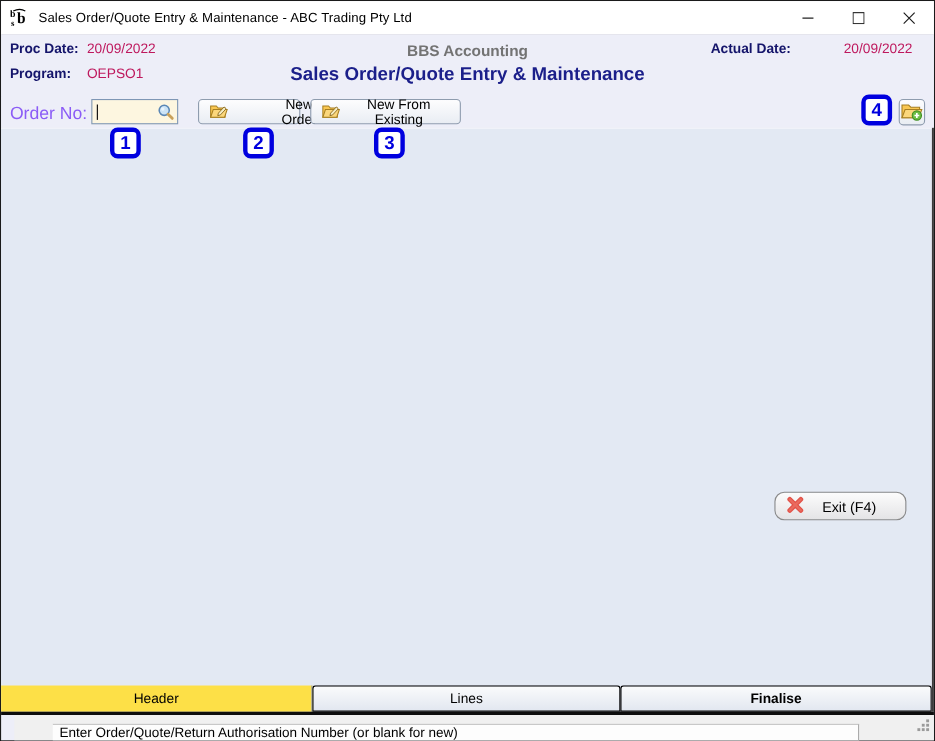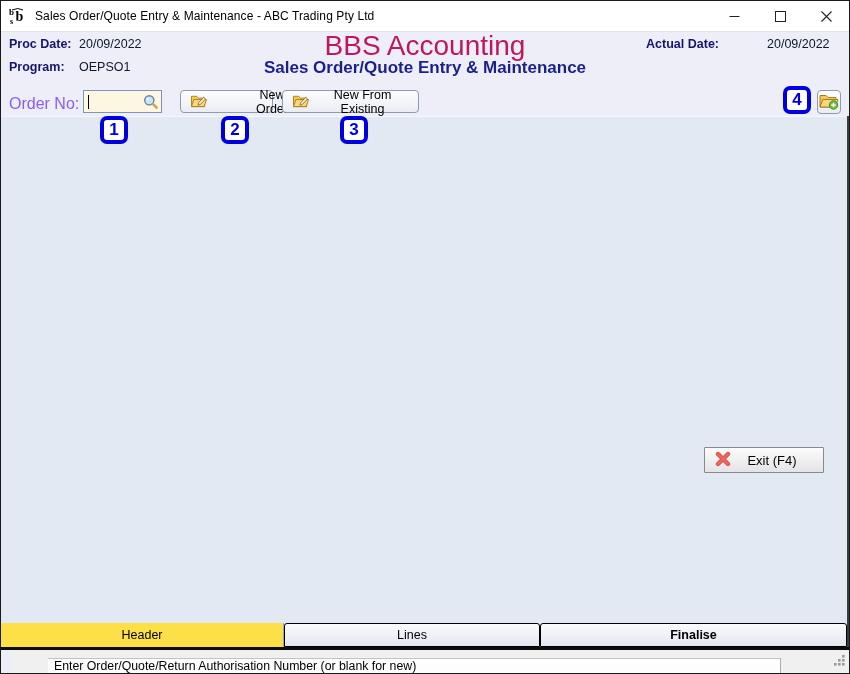--- a/index.html
+++ b/index.html
@@ -22,23 +22,23 @@
   .win-controls { margin-left: auto; display: flex; height: 100%; }
   .win-btn { width: 46px; height: 100%; display: flex; align-items: center; justify-content: center; background: transparent; border: none; cursor: default; }
   .win-btn svg { display: block; }
 
   
   .header-panel { position: relative; height: 56px; flex: 0 0 56px; background: #EDEEF8; }
   .hp-left { position: absolute; left: 8px; top: 5px; display: grid; grid-template-columns: 64px auto; row-gap: 9px; column-gap: 6px; font-size: 12.5px; }
   .hp-right { position: absolute; right: 10px; top: 5px; display: grid; grid-template-columns: auto 72px; row-gap: 9px; column-gap: 10px; font-size: 12.5px; gap: 48px; }
   .hp-right .lbl { text-align: right; }
   .lbl { font-weight: bold; color: #15156B; }
-  .val { color: #0f172a; }
+  .val { color: #be185d; }
   .hp-center { position: absolute; left: 0; right: 0; top: 2px; text-align: center; }
-  .app-title { font-size: 28px; font-weight: normal; color: #be185d; line-height: 24px; }
+  .app-title { font-size: 14px; font-weight: bold; color: #737373; line-height: 24px; }
   .screen-title { font-size: 17px; font-weight: bold; color: #1B1F8A; line-height: 20px; }
 
   
   .toolbar { position: relative; height: 28px; flex: 0 0 28px; background: #EDEEF8; }
   .orderno-label { position: absolute; left: 8px; top: 7px; font-size: 16px; font-weight: normal; color: #8b5cf6; }
   .order-field {
     position: absolute; left: 82px; top: 2px; width: 79px; height: 23px;
     background: #FDF6E0; border: 1px solid #7E96B5; display: flex; align-items: center;
   }
   .order-field input {
@@ -60,31 +60,31 @@
     background: linear-gradient(#FDFDFE, #E9EDF3); border: 1px solid #8E9CAE;
     border-radius: 4px; display: flex; align-items: center; justify-content: center;
   }
 
   
   .main-panel { flex: 1; display: flex; flex-direction: column; border-right: 2px solid #3c3c3c; }
   .content { position: relative; flex: 1; background: #E3E9F3; border-top: 1px solid #F6F6FB; }
   .exit-btn {
     position: absolute; right: 23px; top: 330px; width: 120px; height: 26px;
     display: flex; align-items: center; background: linear-gradient(#FCFCFC, #E4E4E6);
-    border: 1px solid #8A8A8A; border-radius: 1px; font-size: 13px; color: #000;
+    border: 1px solid #8A8A8A; border-radius: 9px; font-size: 13px; color: #000;
     padding: 0 10px; cursor: default; font-family: "Liberation Sans", sans-serif;
   }
   .exit-btn .exit-label { flex: 1; text-align: center; }
 
   
   .tabs { flex: 0 0 24px; display: flex; background: #E3E9F3; }
   .tab { display: flex; align-items: center; justify-content: center; font-size: 12.5px; color: #000; cursor: default; }
   .tab-active { width: 283px; background: #fde047; border-right: 1px solid #9aa2ae; }
   .tab-inactive { background: linear-gradient(#FAFBFC, #E2E7F0); border: 1px solid #000; border-radius: 3px 3px 0 0; }
-  .tab-lines { width: 256px; }
+  .tab-lines { width: 280px; }
   .tab-finalise { flex: 1; font-weight: bold; }
   .tabs-divider { flex: 0 0 3px; background: #0d0d0d; }
 
   
   .statusbar { flex: 0 0 23px; background: #F0F0F0; display: flex; align-items: flex-end; margin-left: 12px; }
   .sb-left { flex: 0 0 35px; border-right: 1px solid #9c9c9c; }
   .sb-msg {
     flex: 0 0 733px; background: #FDFDFD; border-right: 1px solid #ababab;
     border-top: 1px solid #c3c3c3; display: flex; align-items: center;
     padding-left: 6px; font-size: 12.3px; color: #000; white-space: nowrap; overflow: hidden;

